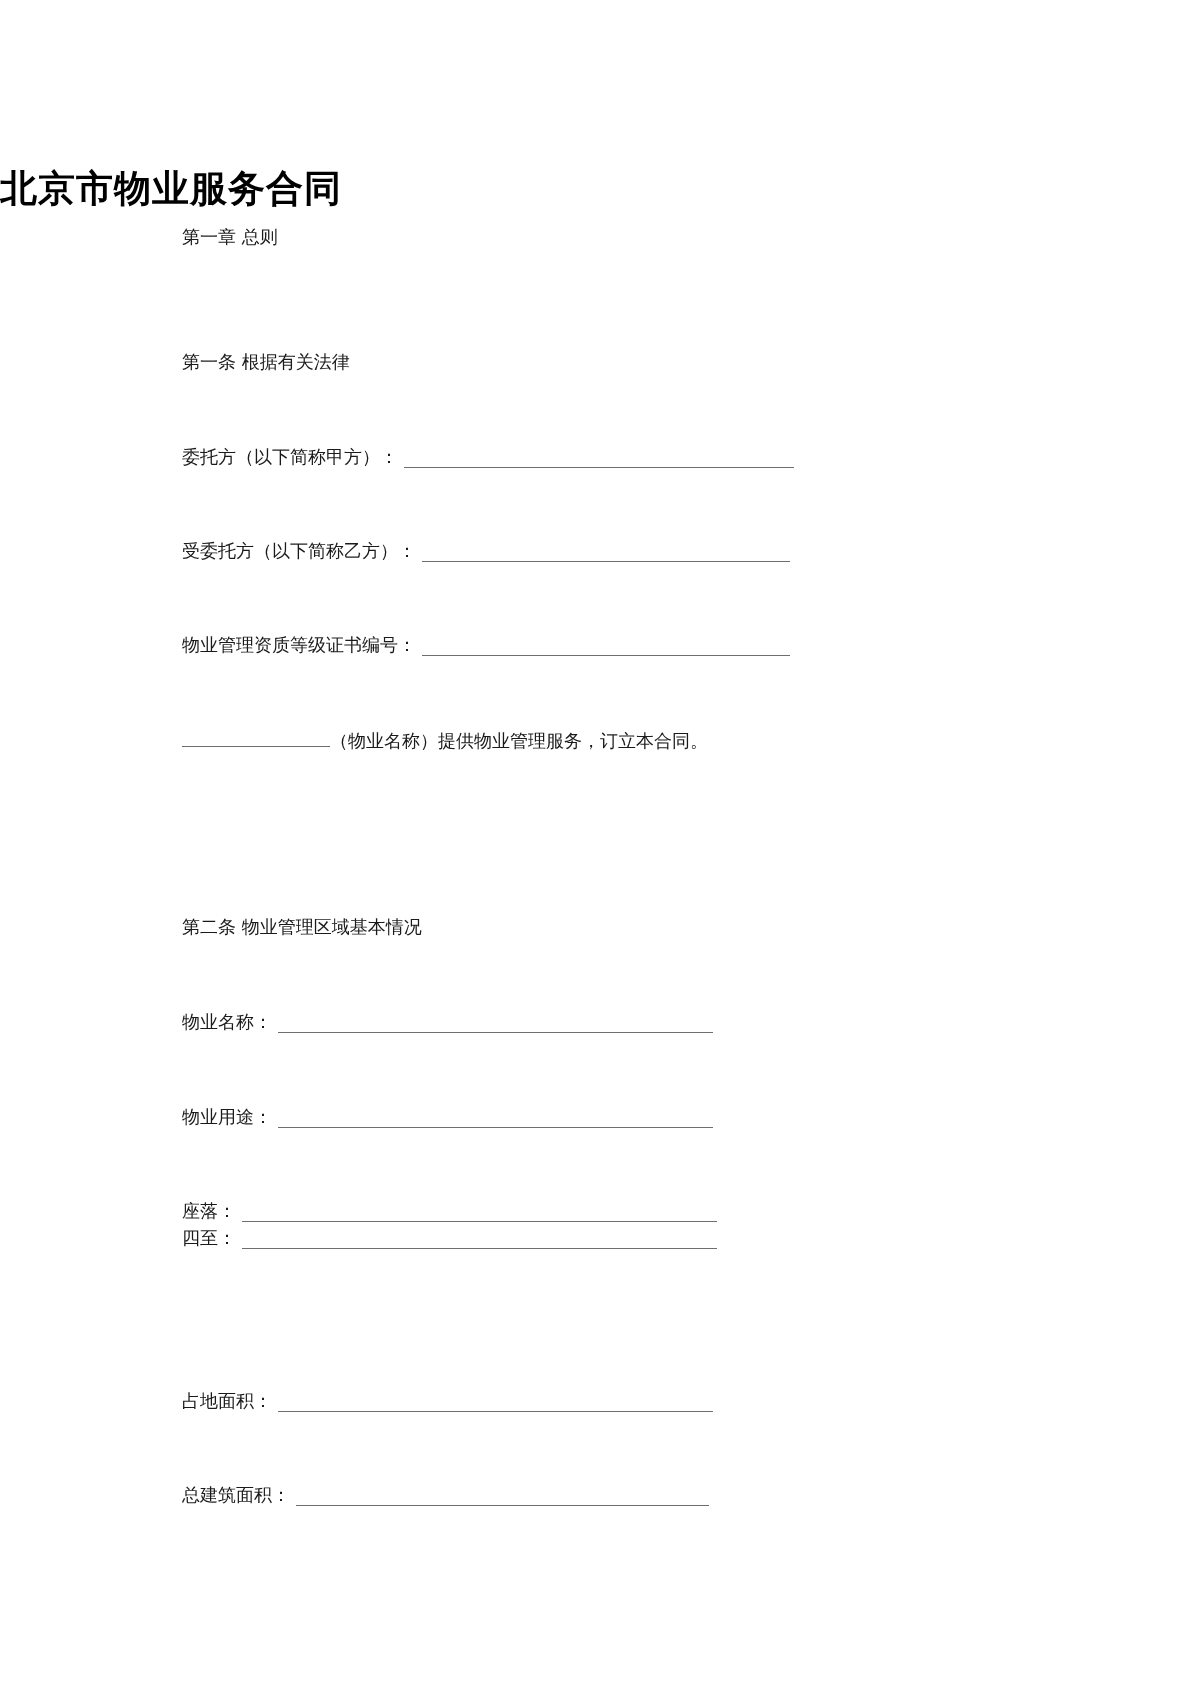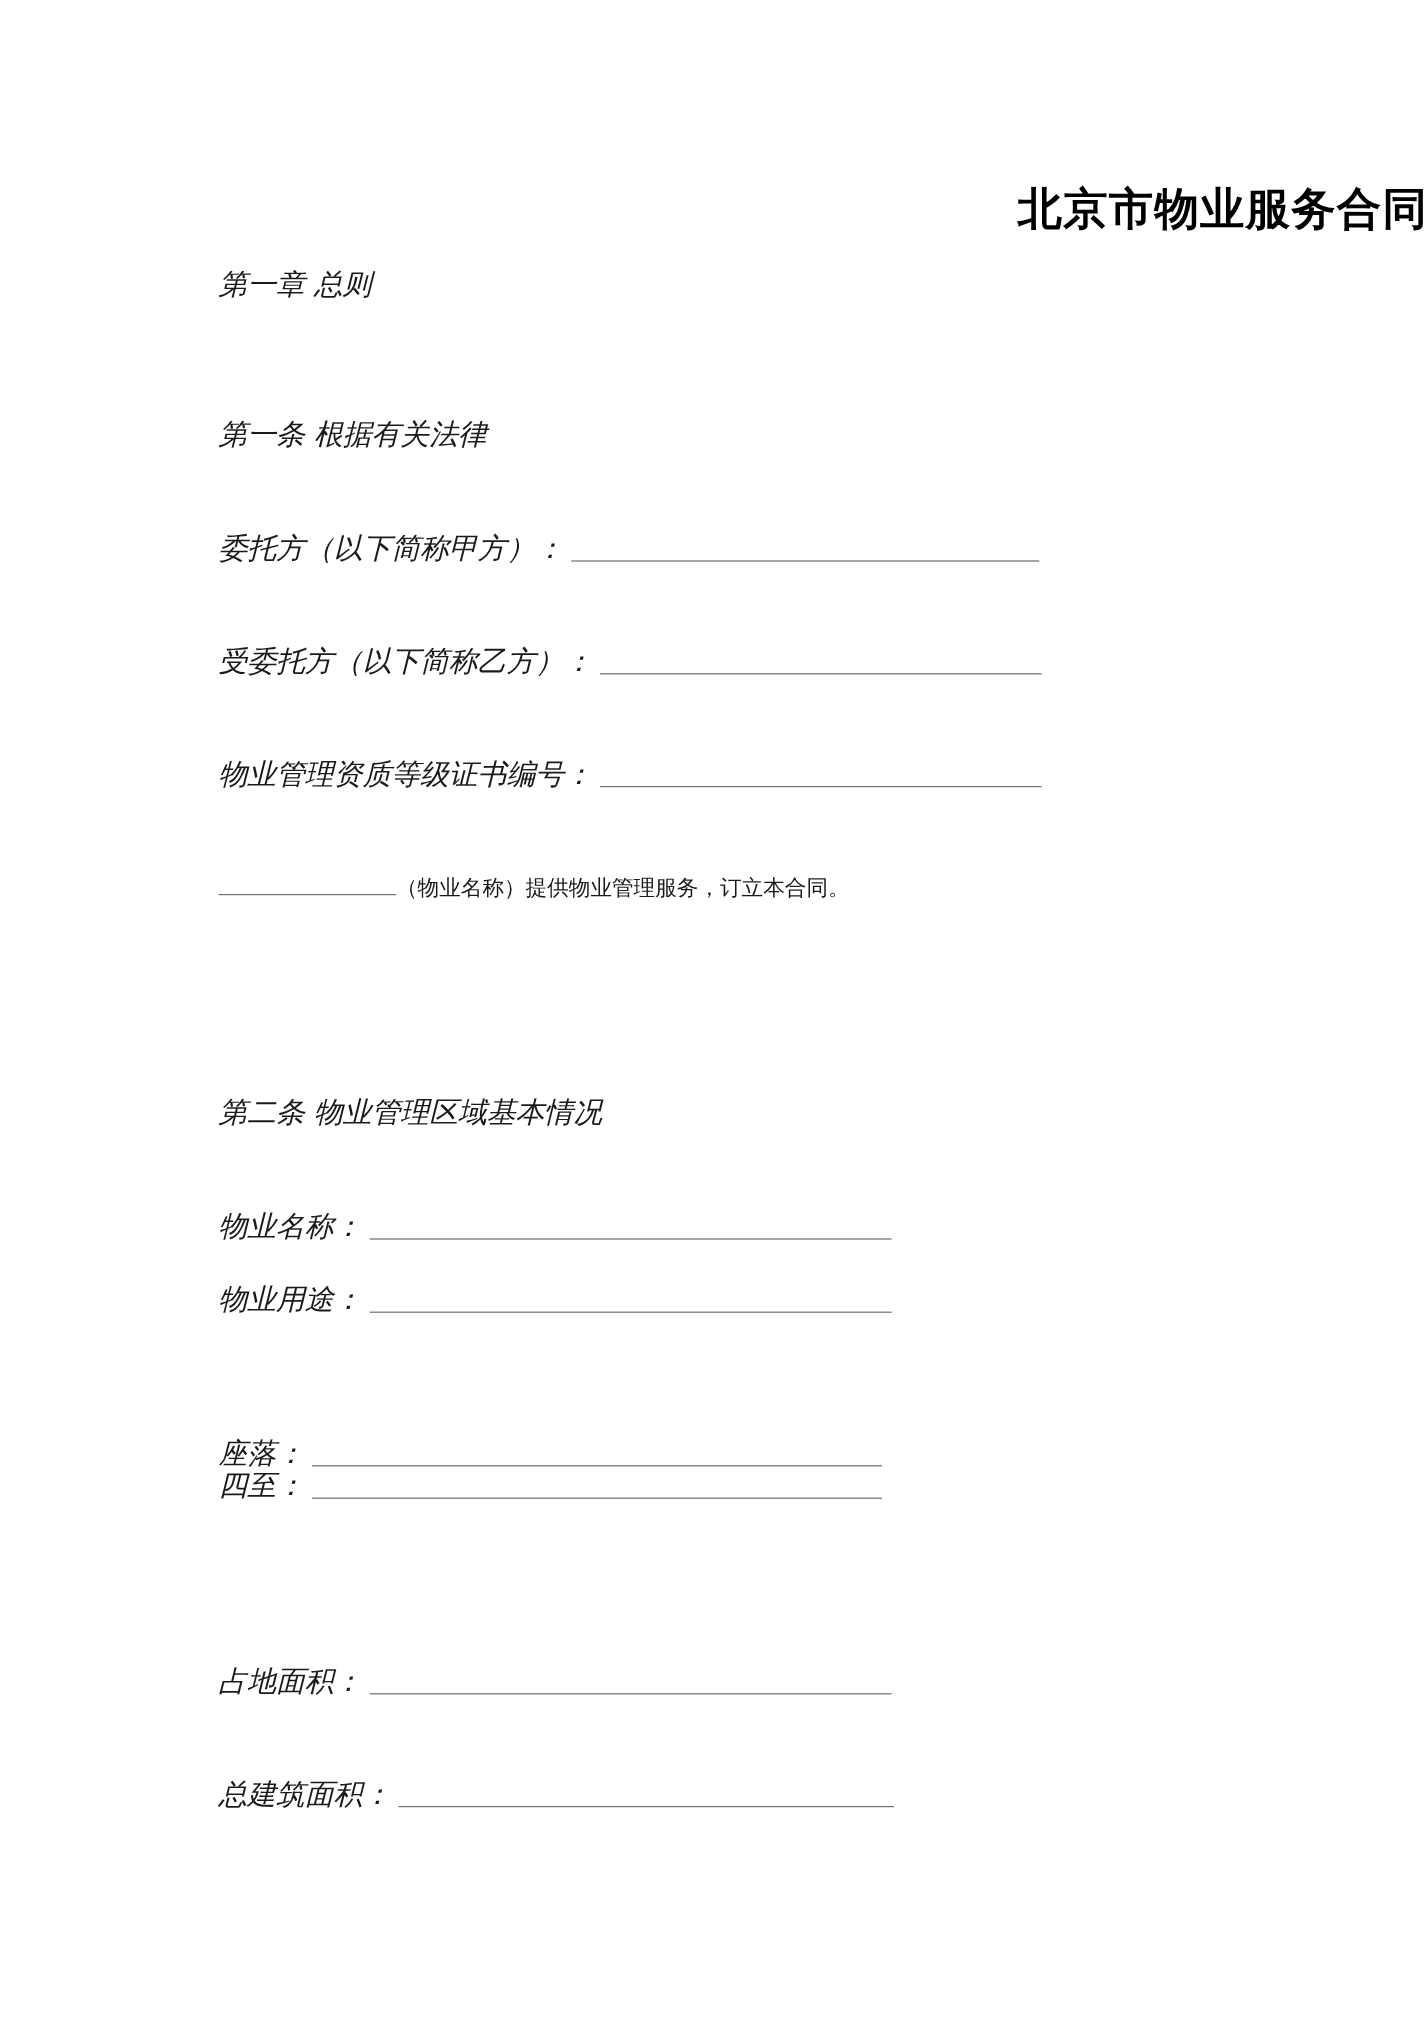--- a/index.html
+++ b/index.html
@@ -1,21 +1,21 @@
 <!DOCTYPE html>
 <html><head>
 <meta charset="utf-8">
 <style>
   html, body { margin: 0; padding: 0; background: #ffffff; }
   body { width: 1190px; height: 1683px; position: relative; overflow: hidden;
          font-family: "DejaVu Serif", "Liberation Serif", serif; color: #1a1a1a; }
-  .title { position: absolute; left: 0; width: 1190px; top: 150px; text-align: right;
+  .title { position: absolute; left: 0; width: 1190px; top: 164px; text-align: left;
            font-size: 37px; font-weight: bold; color: #000; letter-spacing: 1px;
            font-family: "DejaVu Sans", "Liberation Sans", sans-serif; }
-  .line { position: absolute; left: 182px; font-size: 24px; line-height: 24px; white-space: nowrap; font-style: italic; }
+  .line { position: absolute; left: 182px; font-size: 18px; line-height: 24px; white-space: nowrap; }
   .field { display: flex; align-items: center; }
   .blank { display: inline-block; border-bottom: 1.5px solid #6e6e6e; height: 20px; margin-left: 6px; }
   .para { position: absolute; left: 182px; font-size: 18px; line-height: 32px; white-space: nowrap; }
   .inline-blank { display: inline-block; border-bottom: 1.5px solid #6e6e6e; height: 18px; vertical-align: baseline; }
 </style>
 </head>
 <body>
 
 <div class="title">北京市物业服务合同</div>
 
@@ -44,21 +44,21 @@
   </div>
 </div>
 
 <div class="line" style="top:915px">第二条  物业管理区域基本情况</div>
 
 <div class="line field" style="top:1010px">
   <span>物业名称：</span>
   <span class="blank" style="width:435px"></span>
 </div>
 
-<div class="line field" style="top:1071px">
+<div class="line field" style="top:1105px">
   <span>物业用途：</span>
   <span class="blank" style="width:435px"></span>
 </div>
 
 <div class="line field" style="top:1199px">
   <span>座落：</span>
   <span class="blank" style="width:475px"></span>
 </div>
 
 <div class="line field" style="top:1226px">

